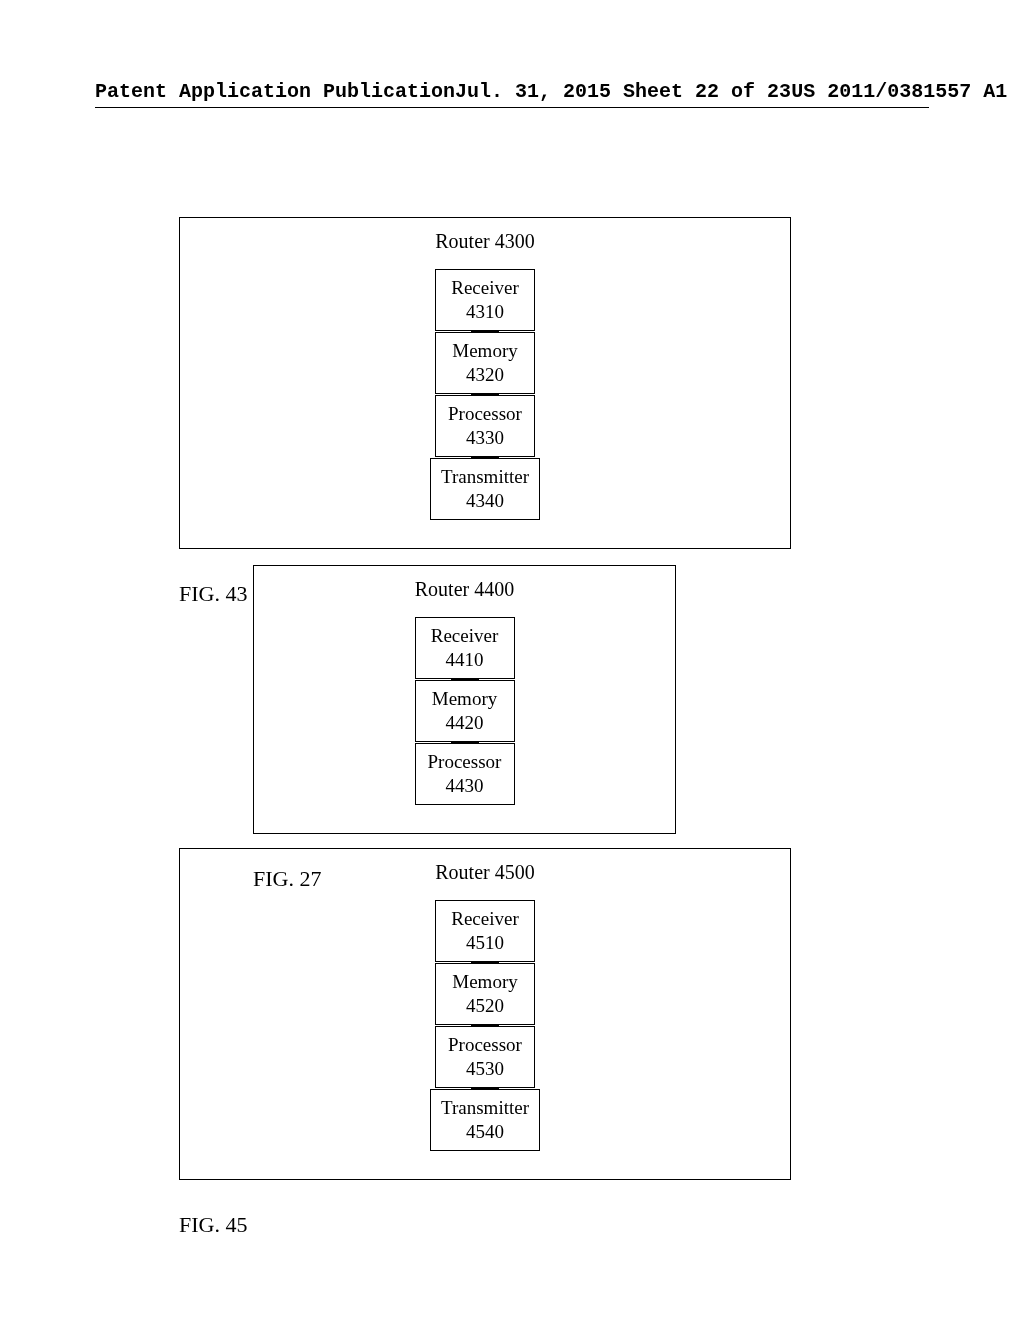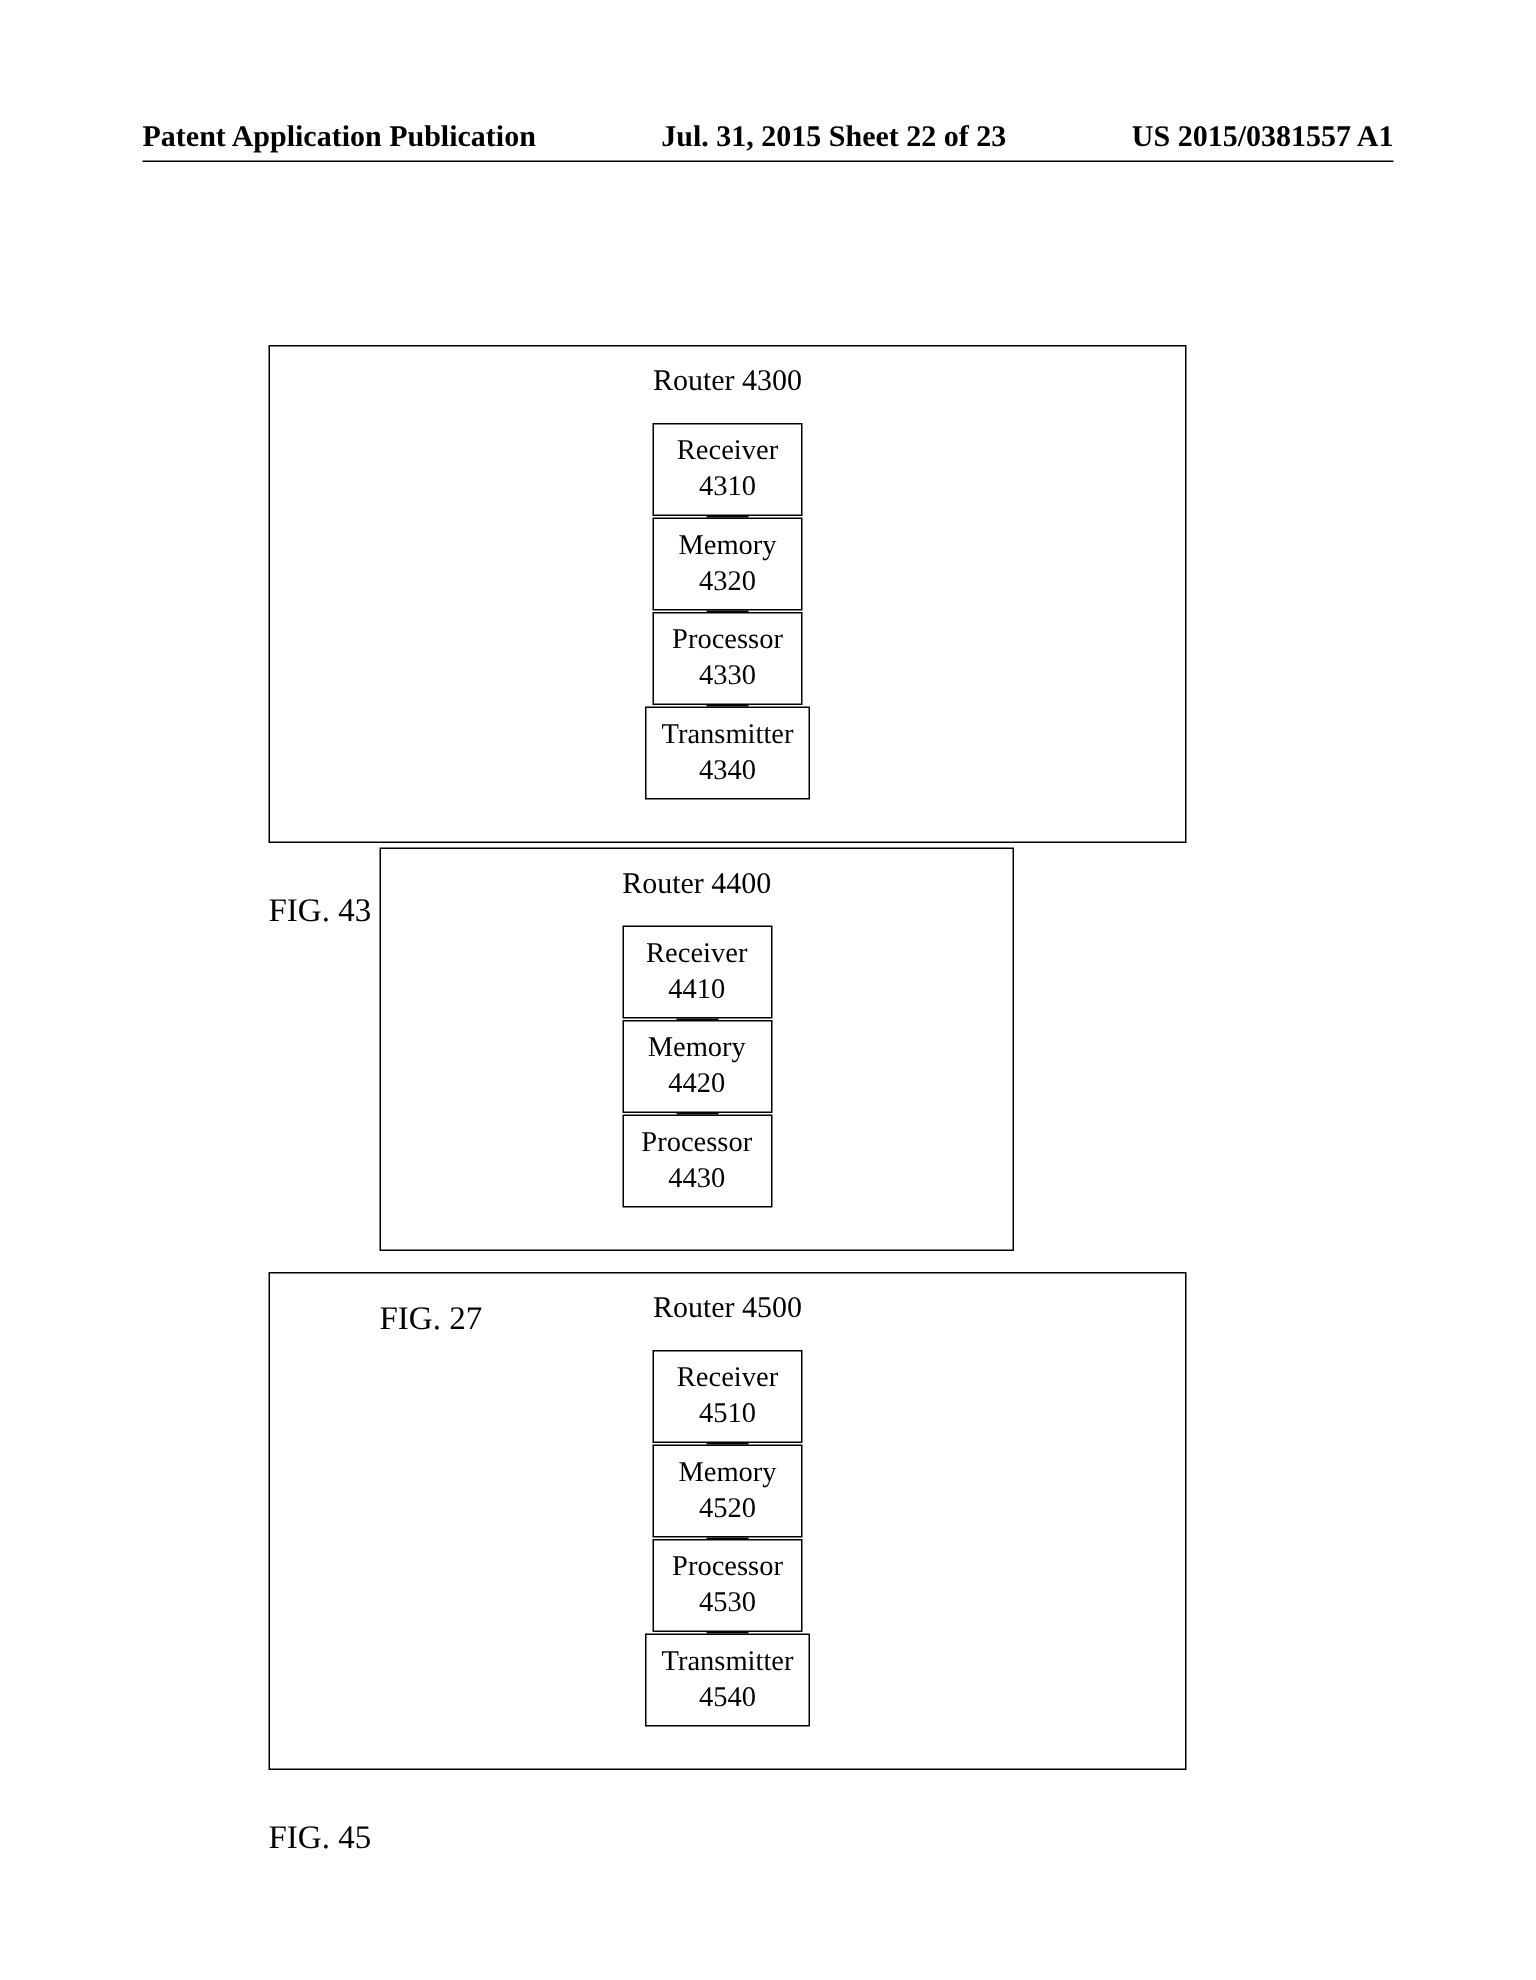--- a/index.html
+++ b/index.html
@@ -14,21 +14,21 @@
   }
   .header {
     position: absolute;
     top: 80px;
     left: 95px;
     right: 95px;
     border-bottom: 1.5px solid #000;
     padding-bottom: 4px;
     font-size: 20px;
     font-weight: bold;
-    font-family: Liberation Serif, serif;
+    font-family: Liberation Mono, monospace;
     display: flex;
     justify-content: space-between;
     white-space: nowrap;
   }
   .header .left  { }
   .header .mid   { }
   .header .right { }
 
   .figwrap { position: absolute; }
 
@@ -65,31 +65,31 @@
     height: 1.5px;
     background: #000;
     flex: 0 0 auto;
   }
   .figlabel {
     font-size: 22px;
     margin-top: 32px;
   }
 
   
-  #figwrap43 { top: 230px; left: 179px; width: 612px; }
+  #figwrap43 { top: 217px; left: 179px; width: 612px; }
   #figwrap44 { top: 565px; left: 253px; width: 423px; }
   #figwrap45 { top: 848px; left: 179px; width: 612px; }
 </style>
 </head>
 <body>
 
 <div class="header">
   <span class="left">Patent Application Publication</span>
   <span class="mid">Jul. 31, 2015  Sheet 22 of 23</span>
-  <span class="right">US 2015/0381557 A1</span>
+  <span class="right">US 2011/0381557 A1</span>
 </div>
 
 <div id="figwrap43" class="figwrap">
   <div class="outer">
     <div class="outer-title">Router 4300</div>
     <div class="row">
       <div class="block">Receiver<br>4310</div>
       <div class="connector"></div>
       <div class="block">Memory<br>4320</div>
       <div class="connector"></div>

